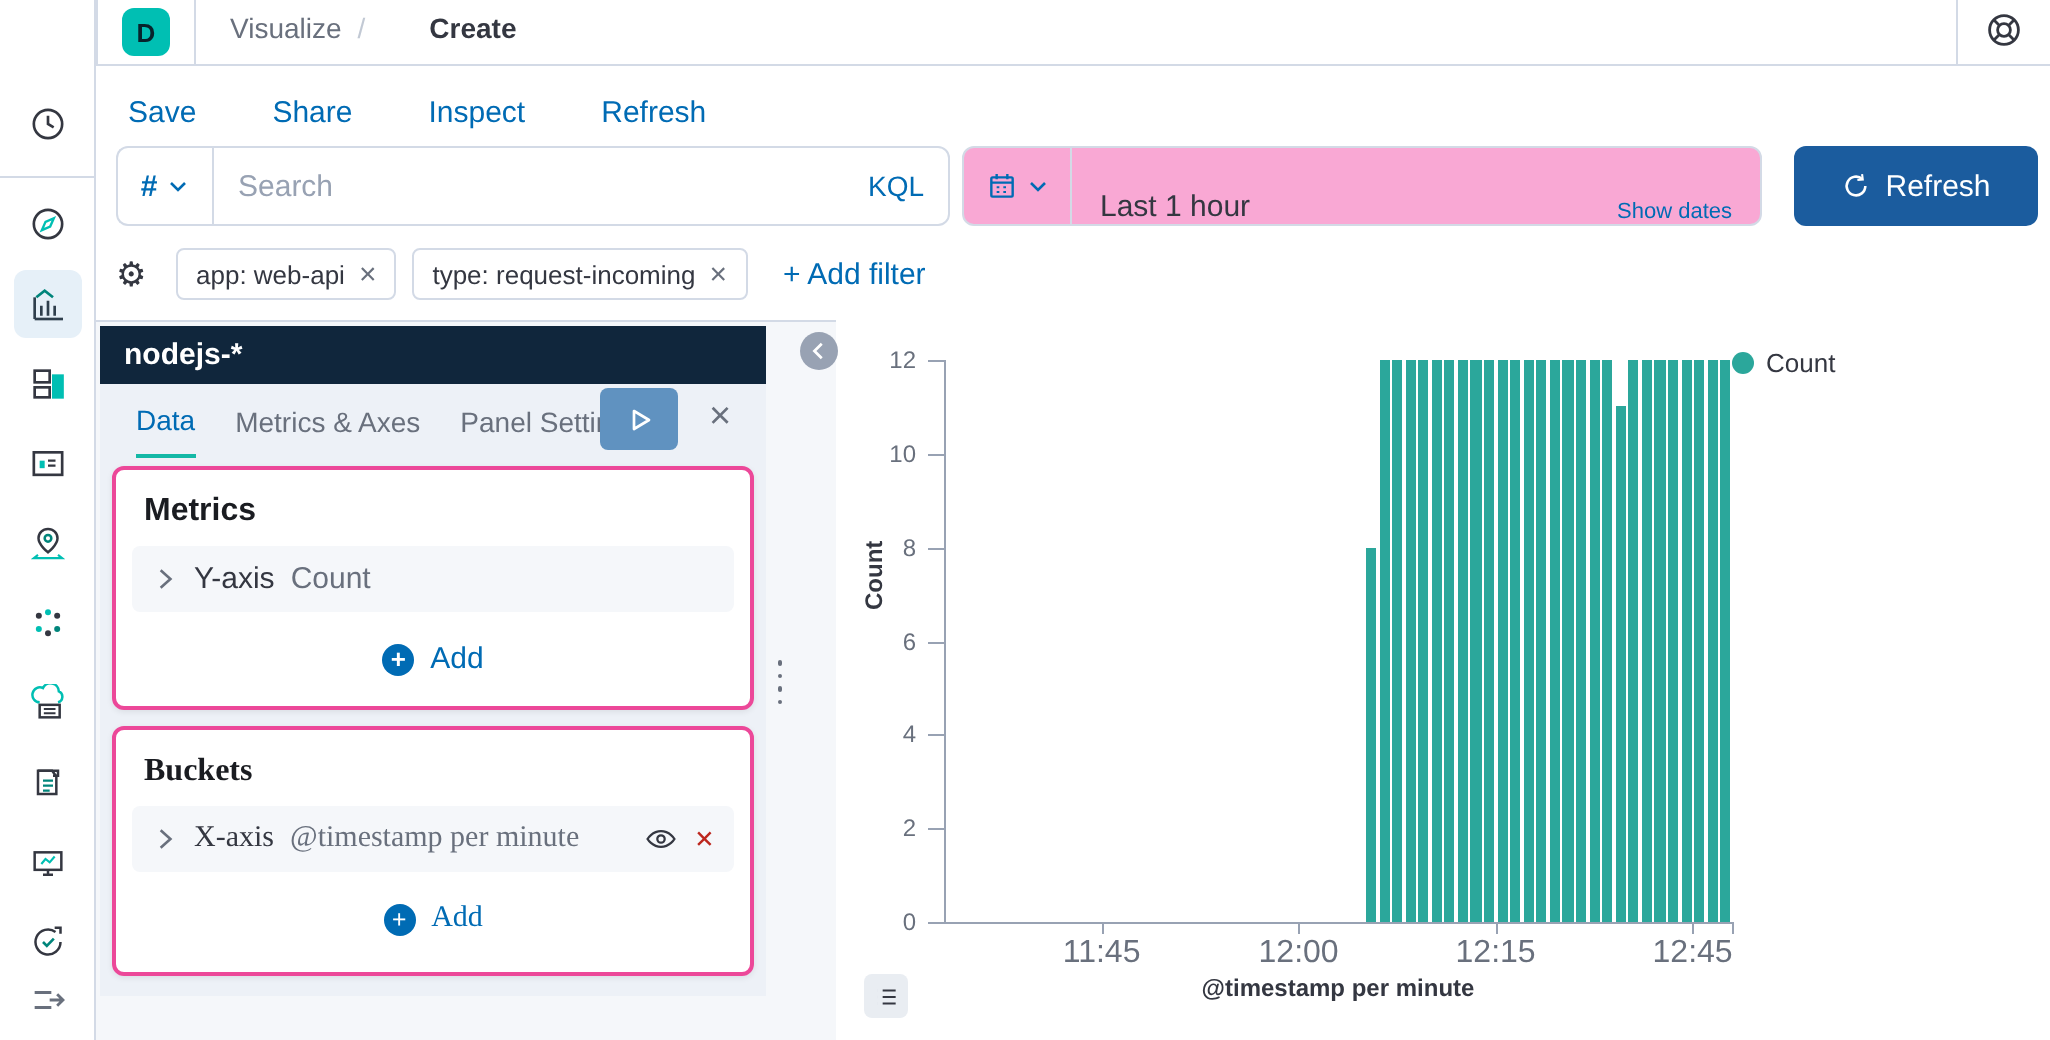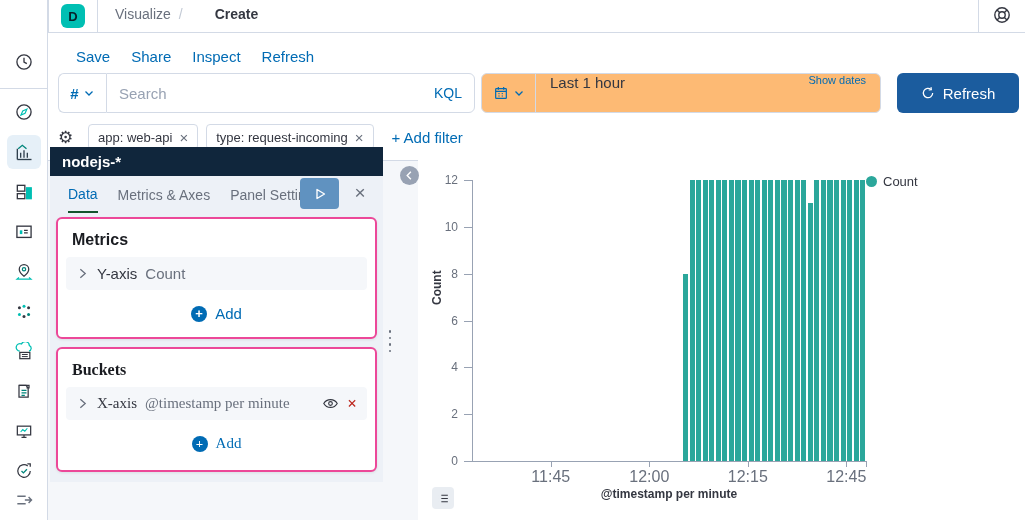--- a/index.html
+++ b/index.html
@@ -23,42 +23,42 @@
 
   .toolbar-link { color:#006BB4; font-size:15px; font-weight:500; text-decoration:none; }
 
   .querybox { border:1px solid #D3DAE6; background:#fff; }
   .hash-seg { left:58px; top:73px; width:48px; height:40px; border-radius:6px 0 0 6px; border-right:none;
     display:flex; align-items:center; justify-content:center; gap:4px; color:#006BB4; font-weight:600; font-size:15px; }
   .search-seg { left:106px; top:73px; width:369px; height:40px; border-radius:0 6px 6px 0;
     display:flex; align-items:center; padding:0 12px; }
   .search-placeholder { color:#98A2B3; font-size:15px; flex:1; }
   .kql { color:#006BB4; font-size:14px; font-weight:500; }
-  .date-group { left:481px; top:73px; width:400px; height:40px; border:1px solid #D3DAE6; background:#fdba74;
-    border-radius:6px; display:flex; align-items:flex-start; }
+  .date-group { left:481px; top:73px; width:400px; height:40px; border:1px solid #D3DAE6; background:#f9a8d4;
+    border-radius:6px; display:flex; align-items:flex-end; }
   .cal-seg { width:54px; height:100%; border-right:1px solid #D3DAE6; display:flex; align-items:center; justify-content:center; gap:4px; }
   .time-text { color:#343741; font-size:15px; padding-left:14px; flex:1; }
   .show-dates { color:#006BB4; font-size:11px; font-weight:500; padding-right:14px; }
   .refresh-btn { left:897px; top:73px; width:122px; height:40px; background:#1B5C9E; border:none; border-radius:6px;
     color:#fff; font-size:15px; font-weight:500; display:flex; align-items:center; justify-content:center; gap:8px;
     font-family:"Liberation Sans", sans-serif; }
 
   .filter-pill { height:26px; background:#fff; border:1px solid #D3DAE6; border-radius:4px;
     display:inline-flex; align-items:center; gap:7px; padding:0 9px; font-size:13px; color:#343741; }
   .pill-x { color:#69707D; font-size:15px; line-height:1; }
   .add-filter { color:#006BB4; font-size:15px; font-weight:500; }
 
   
   .editor-bg { left:48px; top:160px; width:977px; height:360px; background:#F5F7FA; border-top:1px solid #D3DAE6; }
-  .panel { left:50px; top:147px; width:333px; height:335px; background:#EDF1F7; }
+  .panel { left:50px; top:163px; width:333px; height:335px; background:#EDF1F7; }
   .panel-head { height:29px; background:#10263C; color:#fff; font-size:15px; font-weight:700;
     display:flex; align-items:center; padding:0 12px; }
   .tabs-row { height:37px; display:flex; align-items:center; padding:0 8px; position:relative; }
   .tab { font-size:14px; color:#69707D; margin:0 10px; height:100%; display:flex; align-items:center; }
-  .tab.active { color:#006BB4; font-weight:500; border-bottom:2px solid #14532d; }
+  .tab.active { color:#006BB4; font-weight:500; border-bottom:2px solid #14b8a6; }
   .apply-btn { position:absolute; right:44px; top:2px; width:39px; height:31px; background:#6092C0; border-radius:4px;
     display:flex; align-items:center; justify-content:center; }
   .close-x { position:absolute; right:12px; top:6px; width:22px; height:22px; color:#69707D; font-size:19px;
     display:flex; align-items:center; justify-content:center; }
   .card { position:absolute; left:6px; width:321px; background:#fff; border-radius:6px;
     border:2px solid #ec4899; box-shadow:0 1px 3px rgba(0,0,0,.08); }
   .card-title { font-size:16px; font-weight:700; color:#1A1C21; padding:12px 14px 8px 14px; }
   .agg-row { margin:0 8px; background:#F5F7FA; border-radius:4px; height:33px; display:flex; align-items:center;
     padding:0 10px; gap:8px; font-size:15px; }
   .agg-label { color:#343741; }
@@ -206,21 +206,21 @@
       <path d="M9 12l2.3 2.3L15.5 10" stroke="#00857B" stroke-width="1.6"></path>
     </svg>
   </div>
   <div class="nav-item" style="top:488px;">
     <svg width="20" height="20" viewBox="0 0 24 24" fill="none" stroke="#69707D" stroke-width="1.7">
       <path d="M4 7.5h10M4 16.5h10"></path>
         <path d="M13 12h8M17.5 8.5L21 12l-3.5 3.5"></path>
     </svg>
   </div>
 
-  <div class="abs" style="left:76px; top:48px; display:flex; gap:21px;">
+  <div class="abs" style="left:64px; top:48px; display:flex; gap:38px;">
     <a href="#" class="toolbar-link">Save</a>
     <a href="#" class="toolbar-link">Share</a>
     <a href="#" class="toolbar-link">Inspect</a>
     <a href="#" class="toolbar-link">Refresh</a>
   </div>
 
   <div class="abs querybox hash-seg">
     <span>#</span>
     <svg width="12" height="12" viewBox="0 0 24 24" fill="none" stroke="#006BB4" stroke-width="2.6">
       <polyline points="5 9 12 16 19 9"></polyline>

